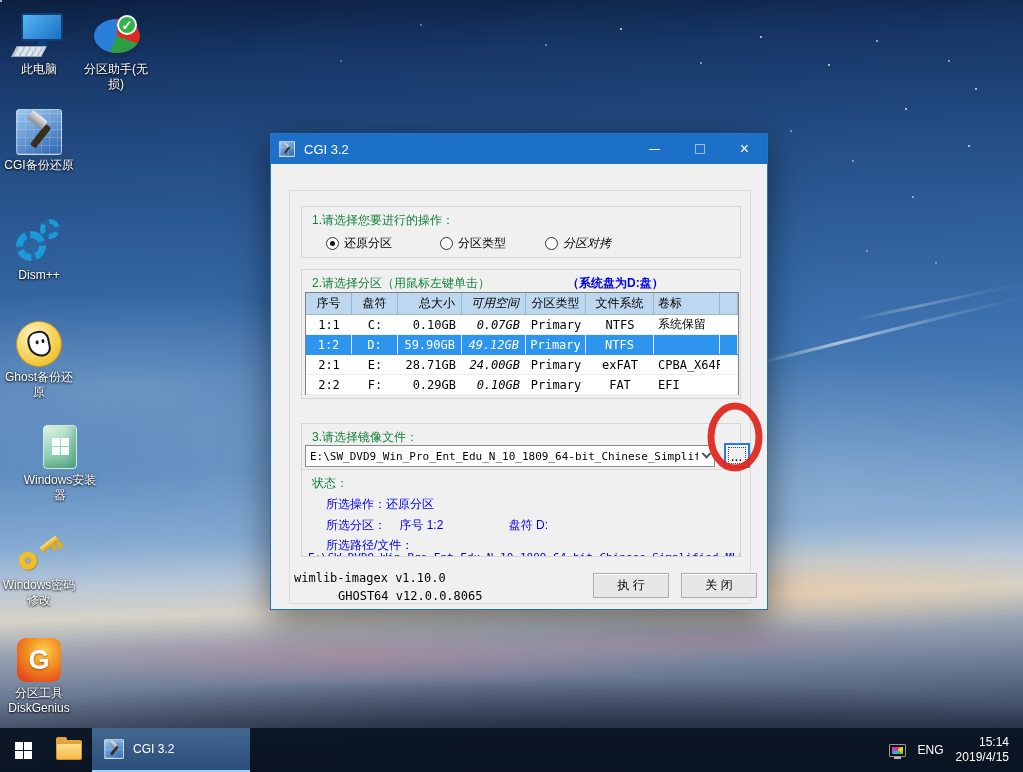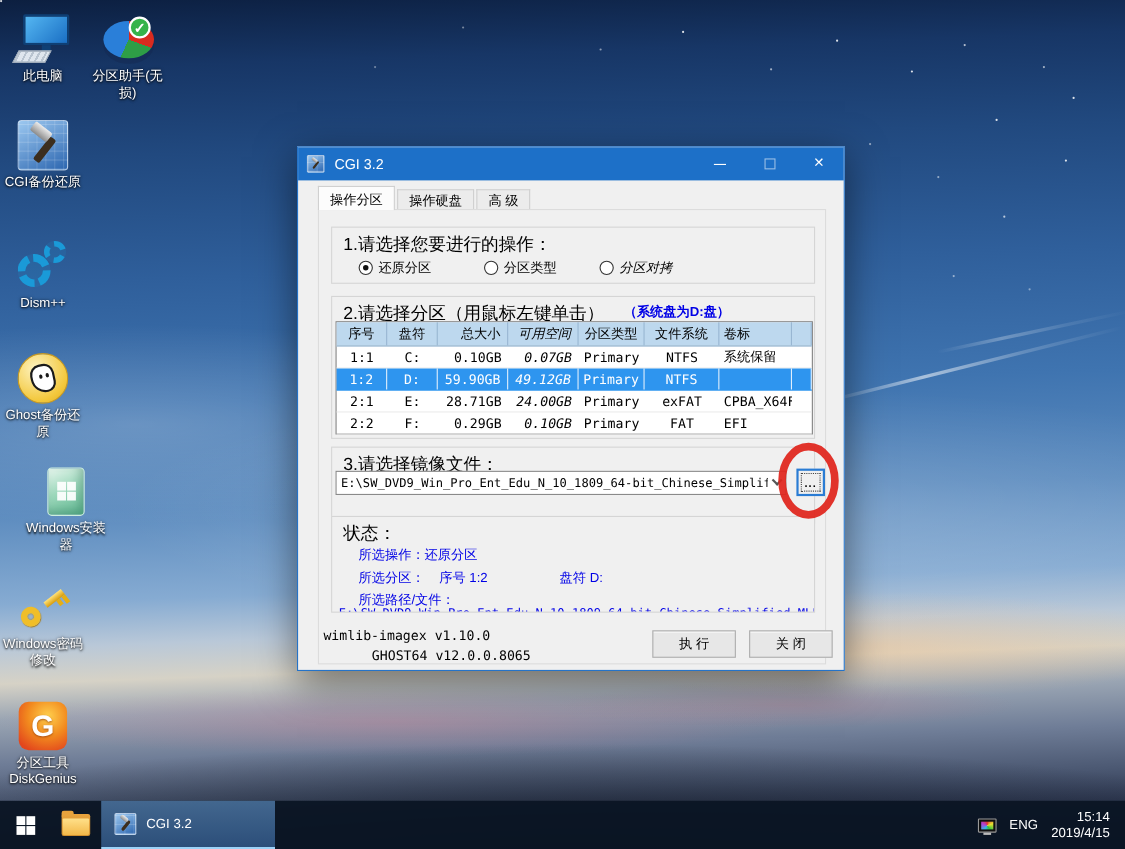--- a/index.html
+++ b/index.html
@@ -111,23 +111,23 @@
   
   .tabstrip { position:absolute; left:18px; top:36px; height:21px; display:flex; align-items:flex-end; }
   .tab { height:19px; padding:0 10px; font-size:12px; line-height:19px; background:#ececec;
     border:1px solid #d0d0d0; border-bottom:none; margin-right:2px; color:#000; }
   .tab.active { height:22px; line-height:22px; background:#fcfcfc; position:relative; z-index:2; }
   .page { position:absolute; left:18px; top:56px; width:462px; height:414px;
     border:1px solid #dcdcdc; background:#f0f0f0; }
   .groupbox { position:absolute; border:1px solid #d5d5d5; background:#f0f0f0; }
   .gb1 { left:30px; top:72px; width:440px; height:52px; }
   .gb2 { left:30px; top:135px; width:440px; height:130px; }
-  .gb3 { left:30px; top:272px; width:440px; height:70px;padding-left:45px; }
+  .gb3 { left:30px; top:289px; width:440px; height:70px;padding-left:45px; }
   .gb4 { left:30px; top:335px; width:440px; height:88px; overflow:hidden; }
-  .gb-label { position:absolute; left:10px; top:5px; font-size:16px; color:#000000; }
+  .gb-label { position:absolute; left:10px; top:5px; font-size:12px; color:#15803d; }
   
   .radio-row { position:absolute; left:0; top:28px; width:100%; height:20px; }
   .radio-opt { position:absolute; display:flex; align-items:center; font-size:12px; cursor:default; }
   .ro1 { left:24px; } .ro2 { left:138px; } .ro3 { left:243px;font-style:italic; }
   .radio-circ { width:13px; height:13px; border-radius:50%; border:1px solid #333; background:#fff;
     margin-right:5px; position:relative; }
   .radio-circ.checked::after { content:""; position:absolute; left:3px; top:3px; width:5px; height:5px;
     border-radius:50%; background:#111; }
   .hint-blue { position:absolute; left:265px; top:5px; font-size:12px; color:#0000e6; font-weight:bold; }
   
@@ -297,25 +297,20 @@
         <div class="glyph-min"></div>
       </div>
     <div class="cap-btn">
         <div class="glyph-max"></div>
       </div>
     <div class="cap-btn">
         <div class="glyph-close">×</div>
       </div>
   </div>
 
-  <div class="tabstrip">
-    <div class="tab active">操作分区</div>
-    <div class="tab">操作硬盘</div>
-    <div class="tab">高 级</div>
-  </div>
   <div class="page"></div>
 
   <div class="groupbox gb1">
     <div class="gb-label">1.请选择您要进行的操作：</div>
     <div class="radio-row">
       <div class="radio-opt ro1">
         <div class="radio-circ checked"></div>
         <span>还原分区</span>
       </div>
       <div class="radio-opt ro2">

